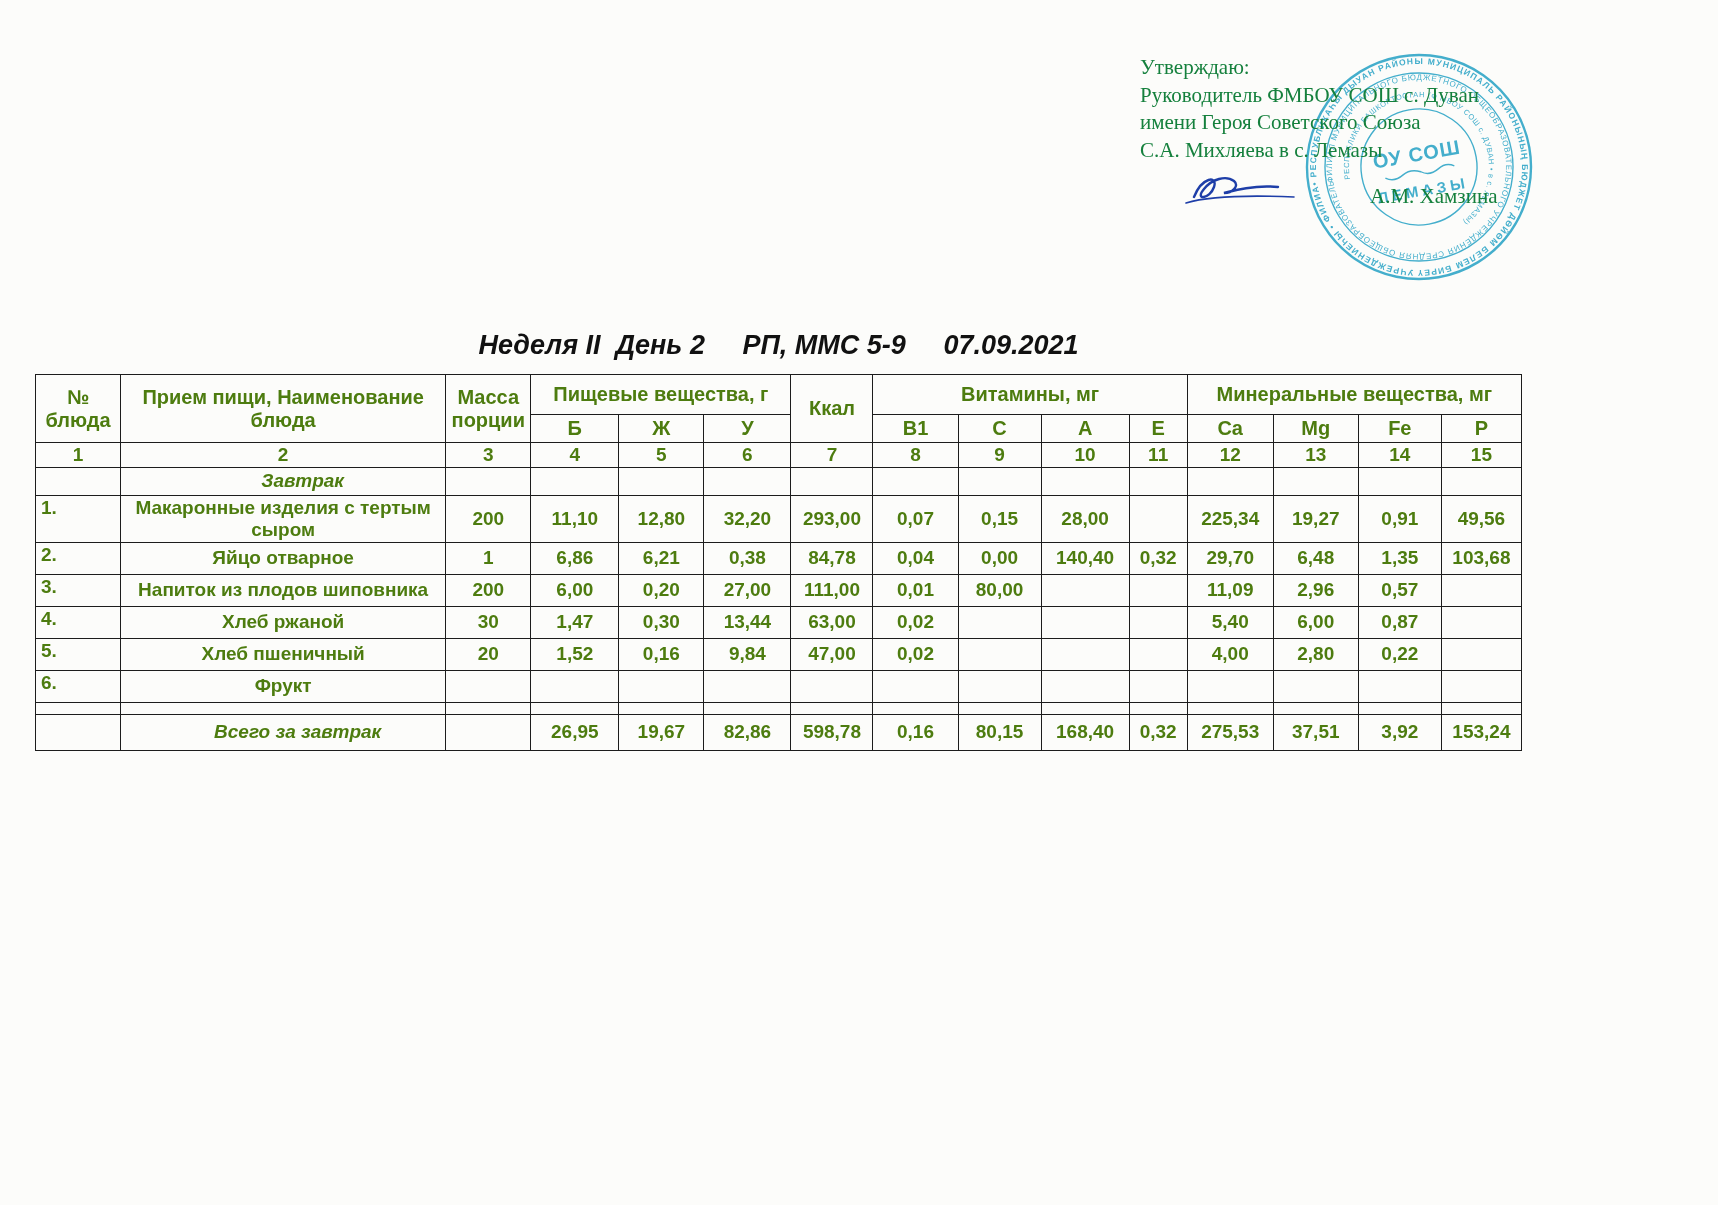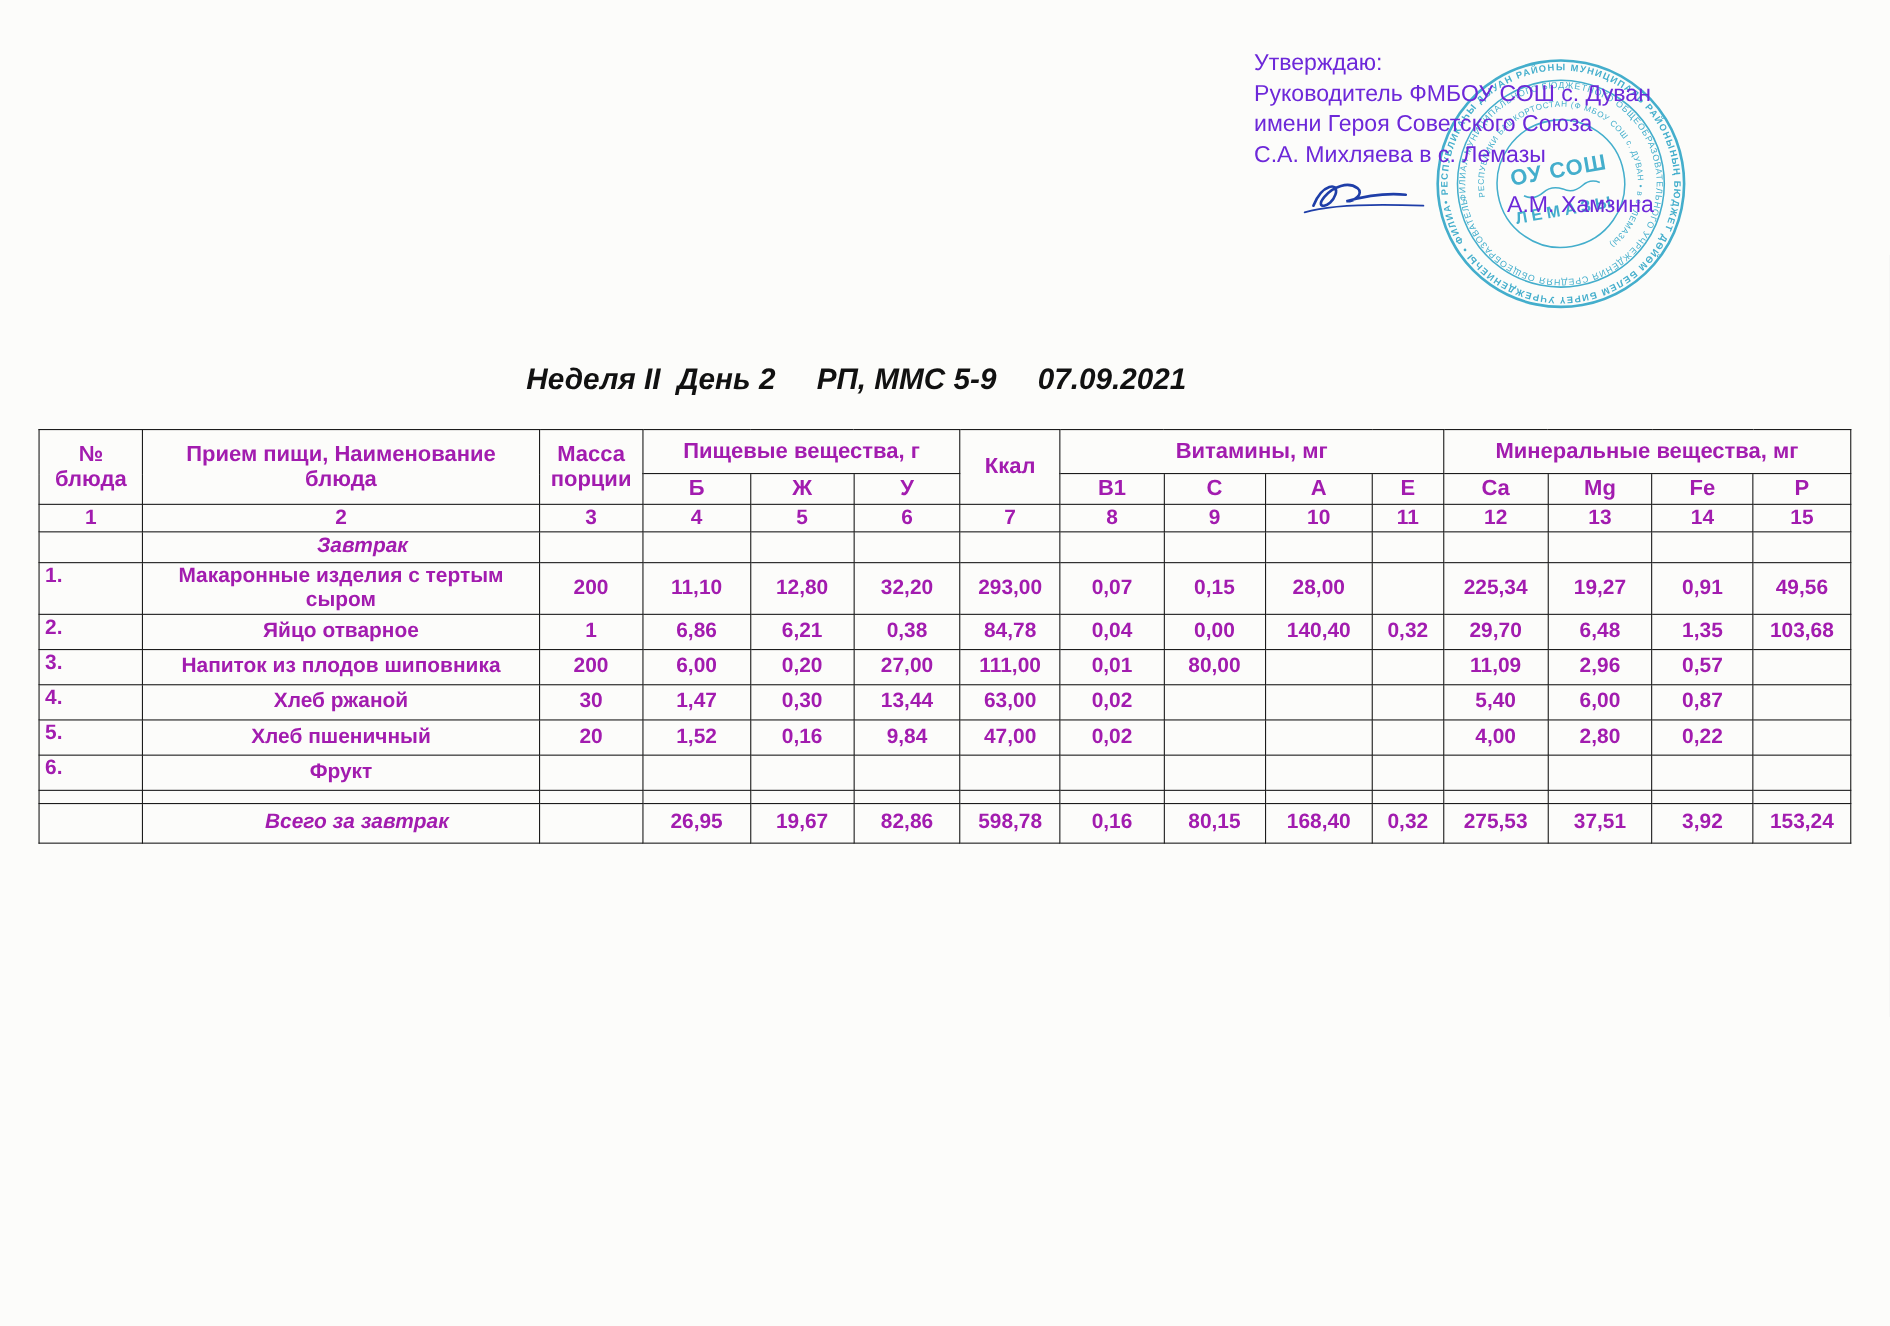--- a/index.html
+++ b/index.html
@@ -7,23 +7,23 @@
     position:relative;
     width:1718px;height:1205px;
     background:#fcfcfa;
     font-family:"Liberation Sans",sans-serif;
     color:#151515;
     overflow:hidden;
   }
 
   
   .approval{
-    position:absolute;left:1140px;top:44px;width:460px;
-    font-family:Liberation Sans, sans-serif;
-    font-size:21px;line-height:1.32;color:#6d28d9;
+    position:absolute;left:1140px;top:54px;width:460px;
+    font-family:Liberation Serif, serif;
+    font-size:21px;line-height:1.32;color:#15803d;
     z-index:2;
   }
   .approval-line{white-space:nowrap;}
   .signer-row{display:flex;align-items:flex-end;margin-top:2px;}
   .signature-wrap{width:120px;height:44px;margin-left:40px;}
   .signer-name{margin-left:70px;white-space:nowrap;}
 
   
   .stamp{
     position:absolute;left:1300px;top:48px;
@@ -43,24 +43,24 @@
   .doc-title{
     position:absolute;left:35px;top:330px;width:1487px;
     text-align:center;
     font-size:27px;font-weight:700;font-style:italic;
     white-space:pre;
     color:#111;
   }
 
   
   .menu-table{
-    position:absolute;left:35px;top:390px;
+    position:absolute;left:35px;top:374px;
     border-collapse:collapse;table-layout:fixed;
-    width:1648px;
-    font-size:19px;font-weight:700;color:#a21caf;
+    width:1487px;
+    font-size:19px;font-weight:700;color:#4d7c0f;
   }
   .menu-table th,.menu-table td{
     border:1.6px solid #1c1c1c;
     padding:1px 5px;
     overflow:hidden;
   }
   .menu-table th{font-size:20px;text-align:center;vertical-align:middle;line-height:1.15;}
   .hdr-r1{height:40px;}
   .hdr-r2{height:28px;}
   .hdr-r3{height:22px;}

